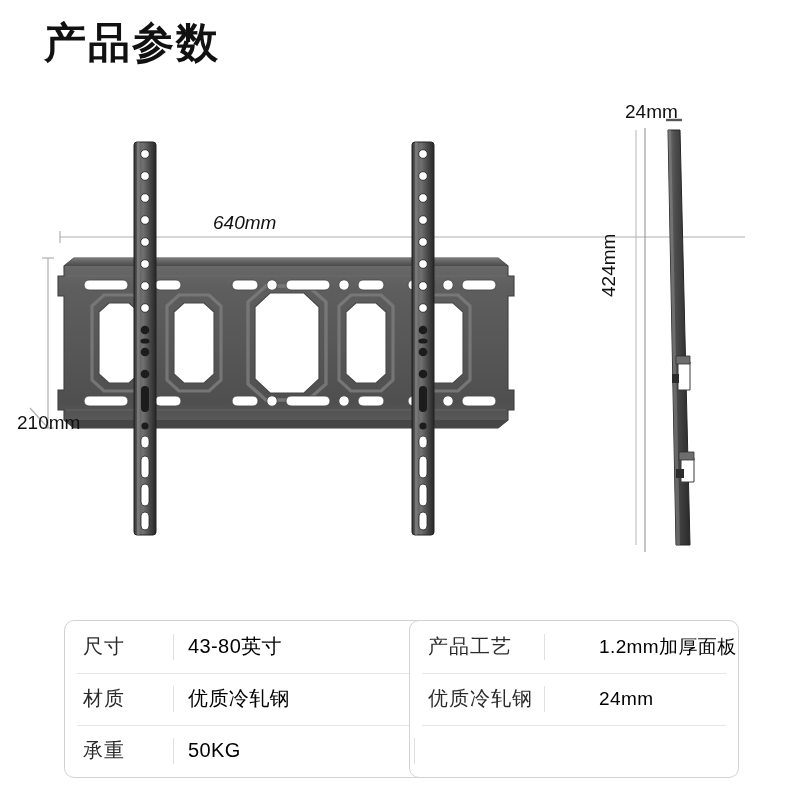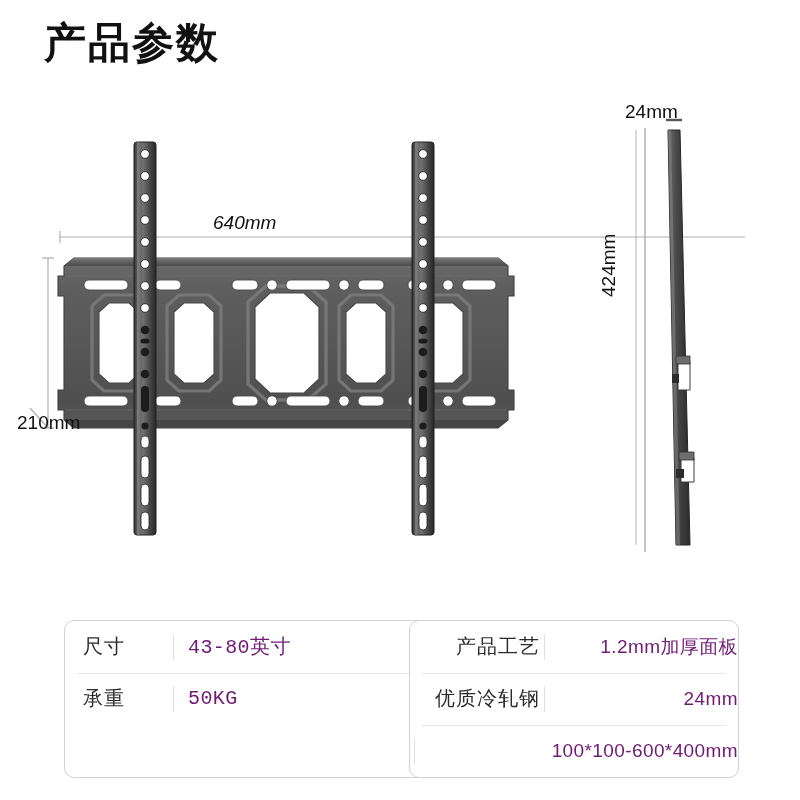--- a/index.html
+++ b/index.html
@@ -86,28 +86,26 @@
     border: 1.6px solid #d2d2d2;
     border-radius: 10px;
     background: #ffffff;
     overflow: hidden;
   }
   #spec-table-left {
     left: 64px;
     top: 620px;
     width: 368px;
     height: 158px;
-    font-family: Liberation Mono, monospace;
   }
   #spec-table-right {
     left: 409px;
     top: 620px;
     width: 330px;
     height: 158px;
-    text-align: right;
   }
   .spec-row {
     display: flex;
     align-items: center;
     height: 33.3333%;
     box-sizing: border-box;
     position: relative;
   }
   .spec-row + .spec-row::before {
     content: "";
@@ -131,26 +129,26 @@
   .spec-divider {
     flex: 0 0 auto;
     width: 1px;
     height: 26px;
     background: #e0e0e0;
     margin: 0 14px 0 4px;
   }
   .spec-val {
     flex: 1 1 auto;
     font-size: 20px;
-    color: #701a75;
+    color: #000000;
     white-space: nowrap;
     letter-spacing: 0.4px;
     overflow: hidden;
   }
-  #spec-table-right .spec-val { font-size: 19px; }
+  #spec-table-right .spec-val { font-size: 19px; margin-left: 40px; }
 </style>
 </head>
 <body>
 
 <div id="page">
 
   <div id="page-title">产品参数</div>
 
   <div id="illustration">
     <svg width="800" height="500" viewBox="0 0 800 500" xmlns="http://www.w3.org/2000/svg">
@@ -371,36 +369,40 @@
   <div class="dim-label" id="dim-depth-label">24mm</div>
   <div class="dim-label" id="dim-side-height-label">424mm</div>
 
   <div class="spec-table" id="spec-table-left">
     <div class="spec-row">
       <div class="spec-key">尺寸</div>
       <div class="spec-divider"></div>
       <div class="spec-val">43-80英寸</div>
     </div>
     <div class="spec-row">
+      <div class="spec-key">材质</div>
+      <div class="spec-divider"></div>
+      <div class="spec-val">优质冷轧钢</div>
+    </div>
+    <div class="spec-row">
       <div class="spec-key">承重</div>
       <div class="spec-divider"></div>
       <div class="spec-val">50KG</div>
     </div>
   </div>
 
   <div class="spec-table" id="spec-table-right">
     <div class="spec-row">
       <div class="spec-key">产品工艺</div>
       <div class="spec-divider"></div>
       <div class="spec-val">1.2mm加厚面板</div>
     </div>
     <div class="spec-row">
       <div class="spec-key">优质冷轧钢</div>
       <div class="spec-divider"></div>
       <div class="spec-val">24mm</div>
     </div>
     <div class="spec-row">
       <div class="spec-divider"></div>
-      <div class="spec-val">100*100-600*400mm</div>
     </div>
   </div>
 
 </div>
 
 </body></html>

